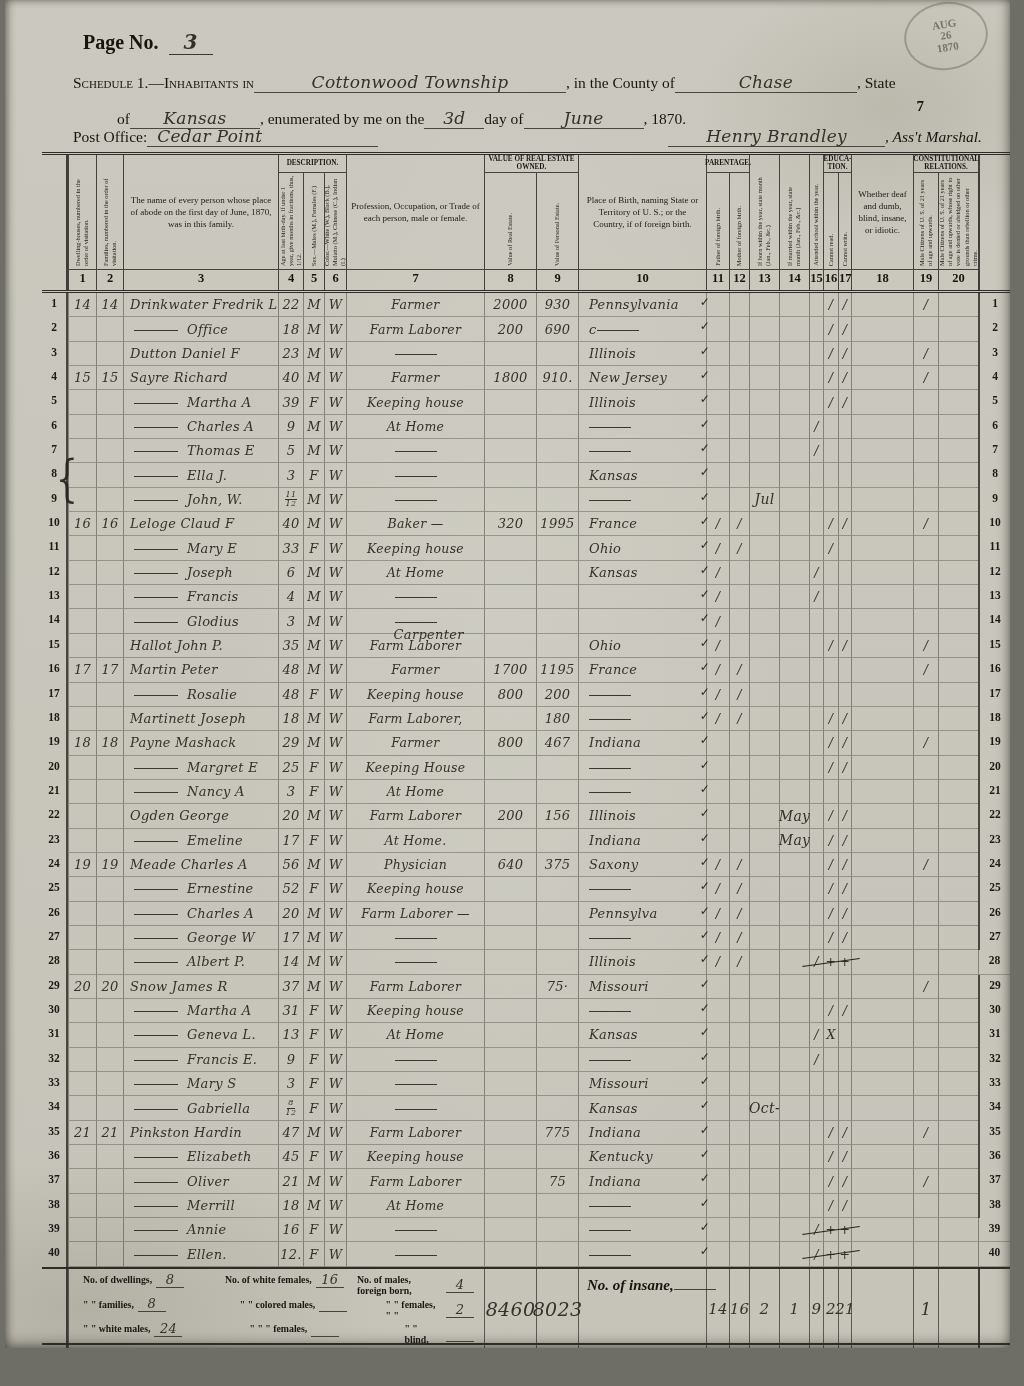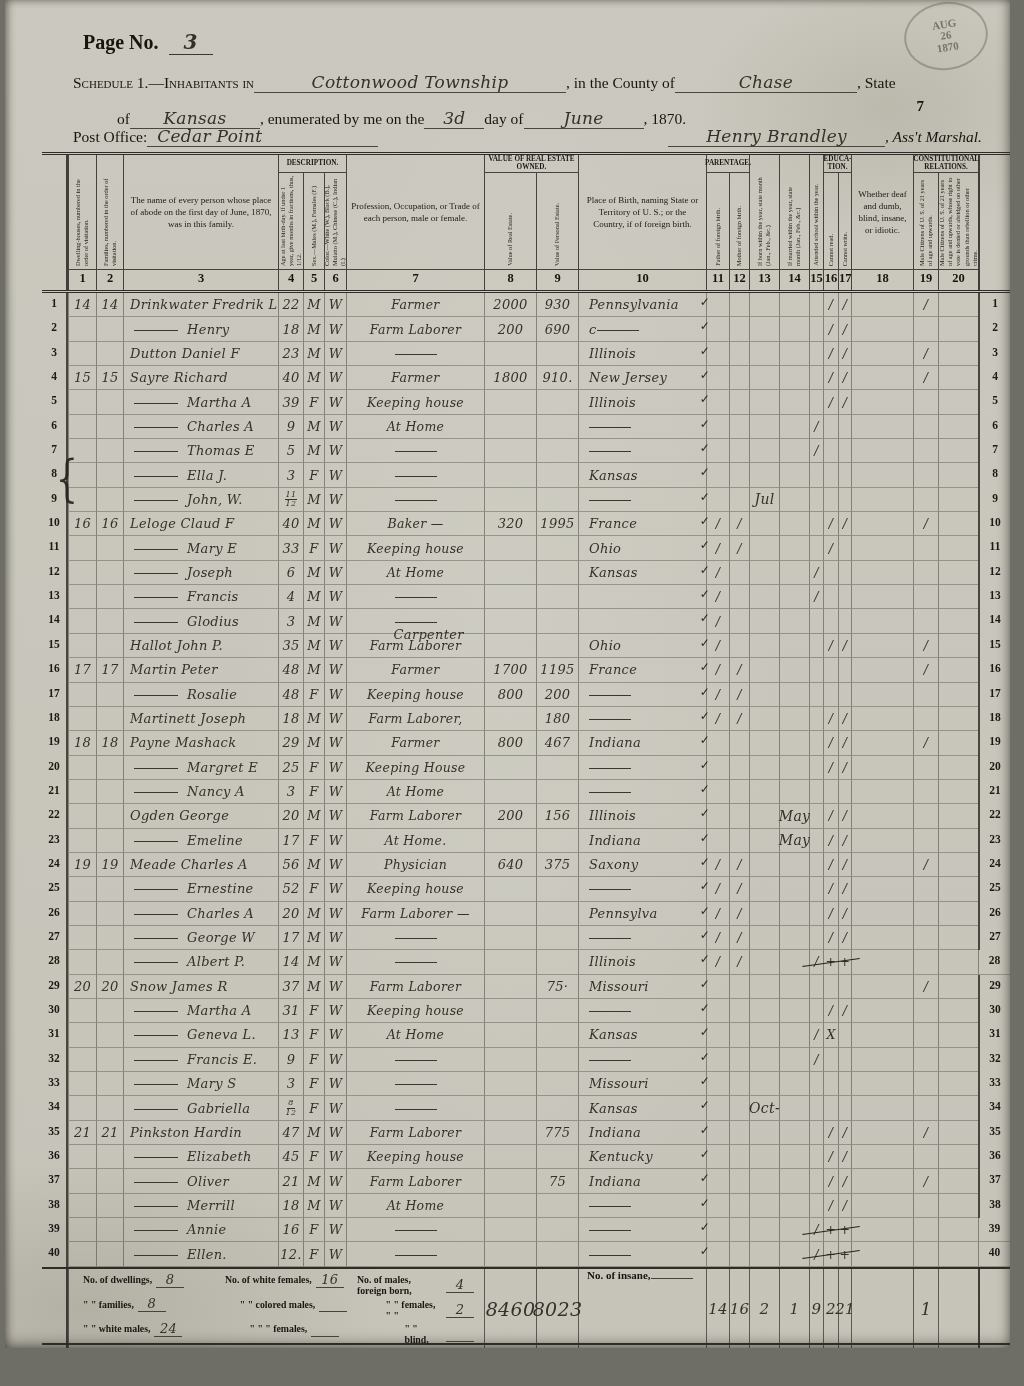--- a/index.html
+++ b/index.html
@@ -73,21 +73,21 @@
   .tfoot>div{border-left:1px solid rgba(46,44,38,.7);}
   .tfoot .gutL{border-left:none;border-right:2px solid rgba(40,38,33,.85);}
   .tfoot .gutR{border-left:2px solid rgba(40,38,33,.85);}
   .fstats{grid-column:2/9;display:flex;flex-direction:column;justify-content:space-evenly;padding:3px 4px 3px 14px;}
   .fline{display:flex;align-items:baseline;}
   .fgrp{display:flex;align-items:center;}
   .fgrp .lab{font-size:9.8px;font-weight:bold;color:#1a1812;}
   .fgrp .val{font-size:13px;min-width:28px;text-align:center;border-bottom:1px solid #45423a;margin:0 6px 0 4px;}
   .ftot{display:flex;align-items:center;justify-content:center;font-size:15px;}
   .fbig{display:flex;align-items:center;justify-content:center;font-size:19px;}
-  .fins{padding:0 4px 0 8px;font-size:11px;font-weight:bold;color:#1a1812;white-space:nowrap;}
+  .fins{padding:8px 4px 0 8px;font-size:15px;font-weight:bold;color:#1a1812;white-space:nowrap;font-style:italic;}
   .fins .blank{display:inline-block;width:42px;border-bottom:1px solid #45423a;}
 </style>
 </head>
 <body>
 
 <div class="paper">
 
   <div class="stamp">
     <span>AUG</span>
     <span>26</span>
@@ -247,21 +247,21 @@
           <div class="mark hw">/</div>
           <div class="mark hw"></div>
           <div class="lnum">1</div>
         </div>
         <div class="grid trow">
           <div class="lnum">2</div>
           <div class="cc hw"></div>
           <div class="cc hw"></div>
           <div class="cname hw">
             <span class="ldash"></span>
-            <span>Henry</span>
+            <span>Office</span>
           </div>
           <div class="cc hw">18</div>
           <div class="cc hw">M</div>
           <div class="cc hw">W</div>
           <div class="cocc hw">Farm Laborer</div>
           <div class="cc hw">200</div>
           <div class="cc hw">690</div>
           <div class="cbp hw">
             <span>c</span>
             <span class="cdash"></span>

